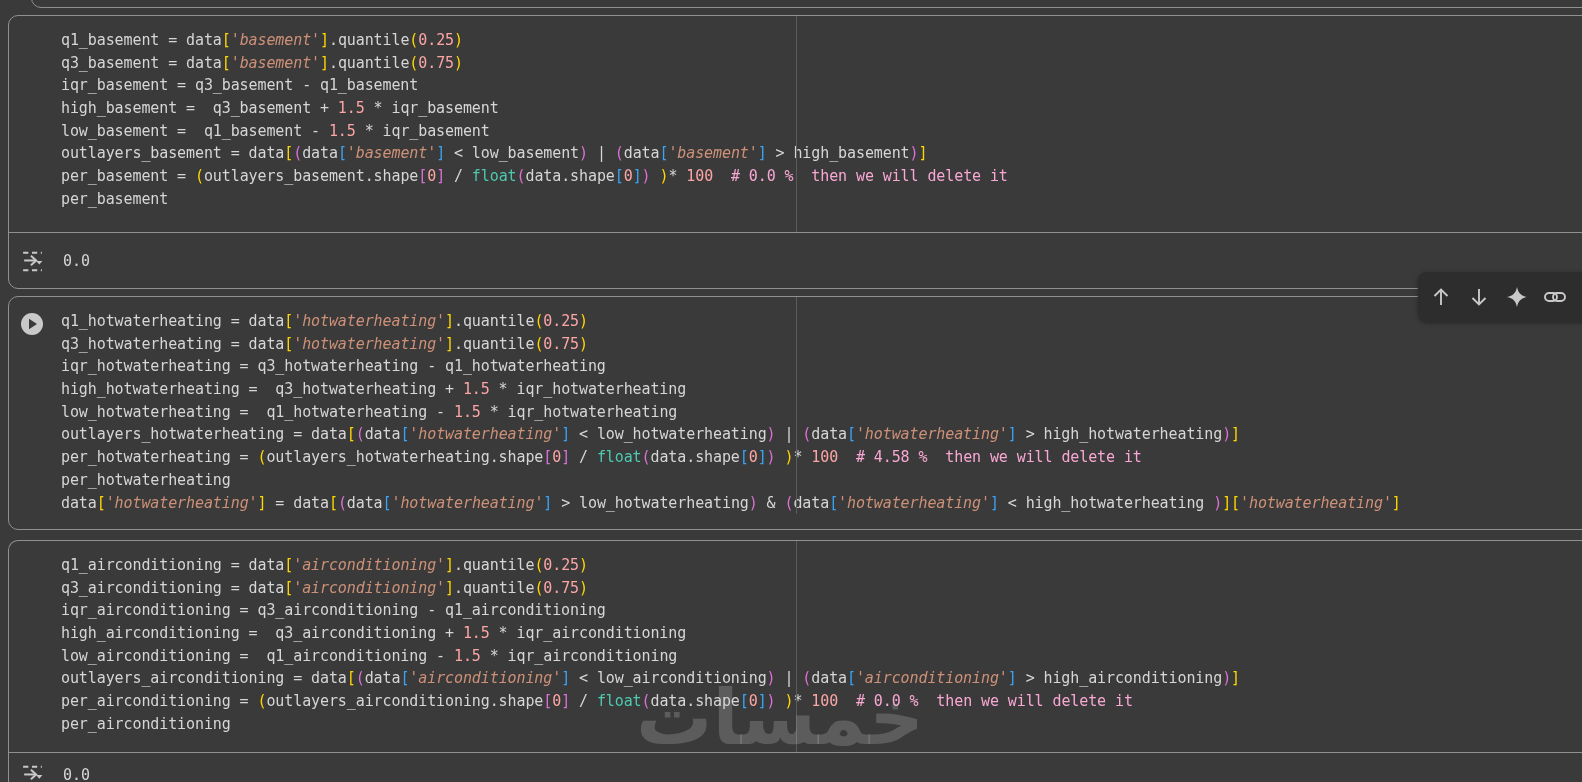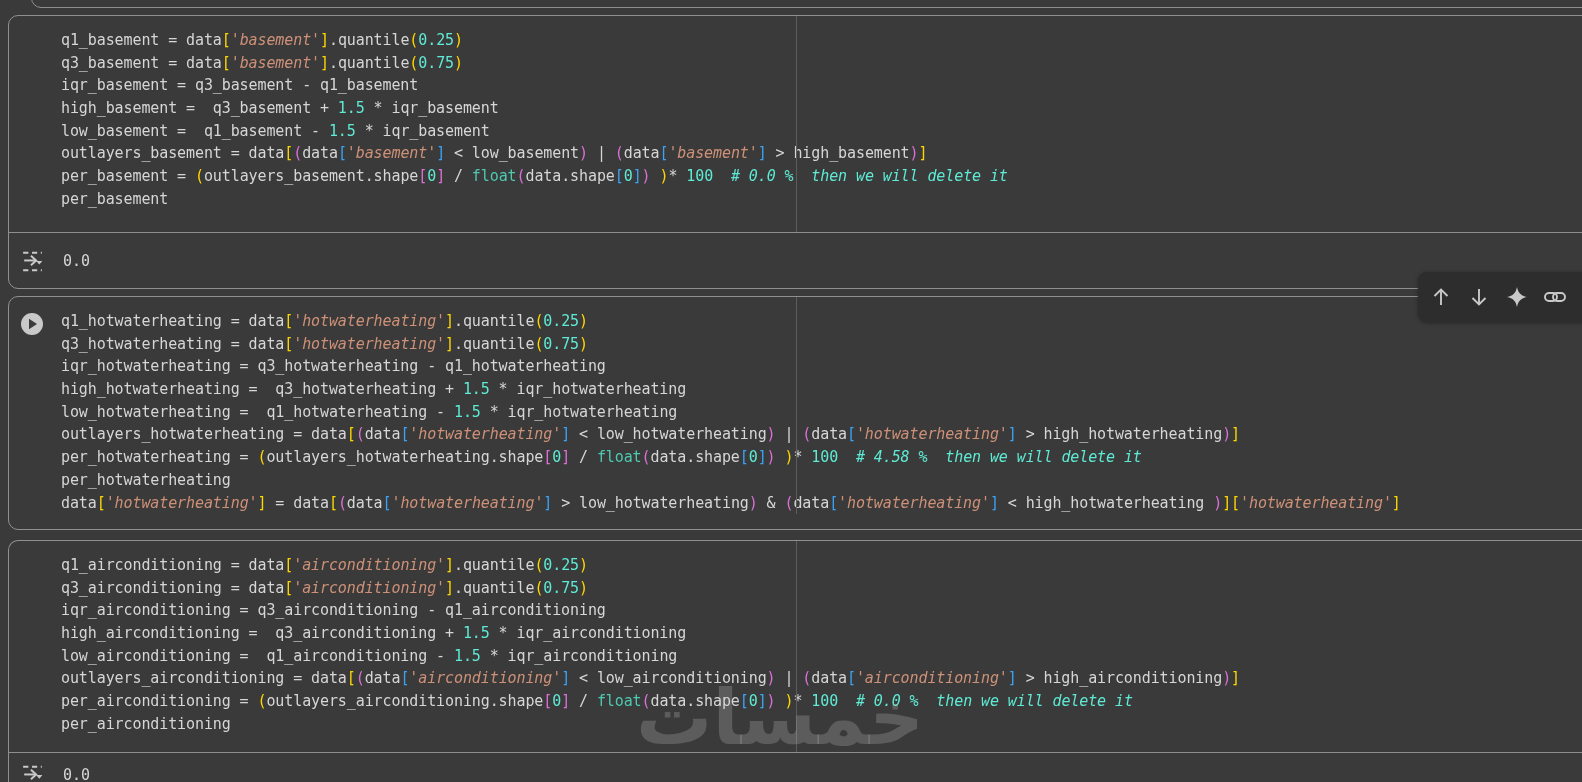--- a/index.html
+++ b/index.html
@@ -36,22 +36,22 @@
     letter-spacing:-0.1px;
     line-height:22.7px;
     white-space:pre;
     color:#d6d6d6;
   }
   .ln { height:22.7px; }
 
   
   .tk-fg  { color:#d6d6d6; }
   .tk-str { color:#ce9178;font-style:italic; }
-  .tk-num { color:#5eead4; }
-  .tk-com { color:#5eead4;font-style:italic; }
+  .tk-num { color:#fca5a5; }
+  .tk-com { color:#f9a8d4; }
   .tk-fn  { color:#4ec9b0;margin-top:44px; }
   .tk-b1  { color:#ffd700; }
   .tk-b2  { color:#da70d6; }
   .tk-b3  { color:#3aa3f5; }
 
   .ruler {
     position:absolute;
     left:787px; top:0; width:1px;
     background:#5c5c5c;
   }

